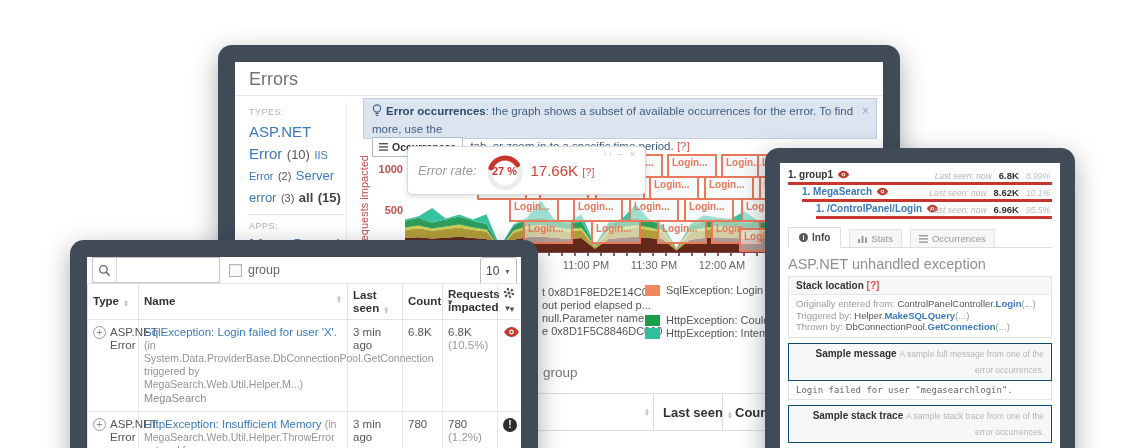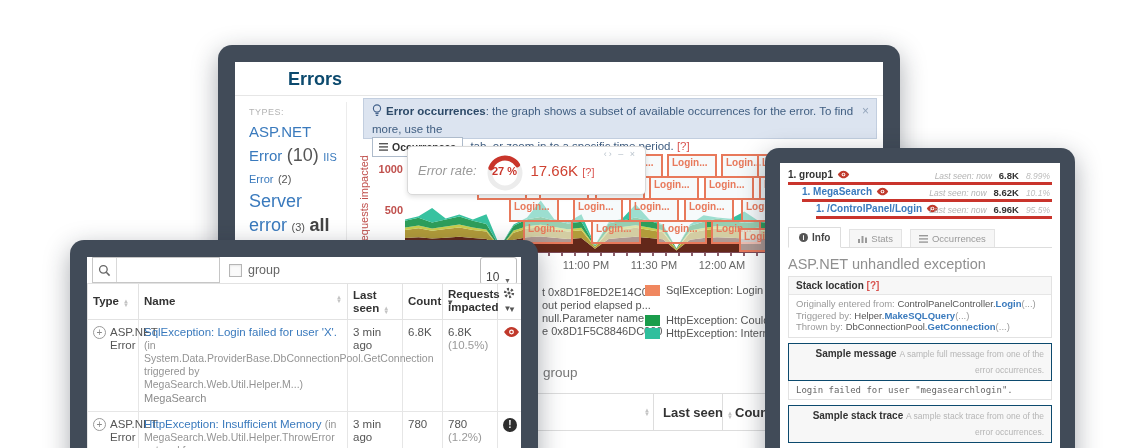--- a/index.html
+++ b/index.html
@@ -11,29 +11,29 @@
   .panel { position:absolute; background:#414b58; border-radius:14px;
     box-shadow:0 8px 26px rgba(25,35,48,.38); }
   .panel-content { position:absolute; left:17px; top:17px; right:17px; bottom:17px;
     background:#fff; overflow:hidden; }
   .panel-center { left:218px; top:45px; width:682px; height:460px; z-index:1; }
   .panel-left   { left:70px;  top:240px; width:468px; height:290px; z-index:2; }
   .panel-right  { left:765px; top:148px; width:310px; height:330px; z-index:3; }
   .panel-right .panel-content { left:15px; top:15px; right:15px; }
 
   
-  .page-title { position:absolute; left:14px; top:7px; font-size:18px; font-weight:bold; color:#0c4a6e;margin-left:39px; }
+  .page-title { position:absolute; left:14px; top:7px; font-size:18px; font-weight:normal; color:#737373; }
   .title-sep { position:absolute; left:0; right:0; top:33px; border-top:1px solid #e6e6e6; }
 
   .sidebar { position:absolute; left:14px; top:44px; width:95px; line-height:1.35; }
   .side-cap { font-size:9px; color:#b3b3b3; letter-spacing:.5px; margin-bottom:3px; }
   .side-hr { border-top:1px solid #e2e2e2; margin:6px 0 5px; }
   .lnk { color:#3a7abd; }
   .cnt { color:#555; }
-  .sz17{font-size:17px;} .sz15{font-size:15px;} .sz13{font-size:18px;text-align:right;} .sz11{font-size:11px;} .sz10{font-size:10px;}
+  .sz17{font-size:17px;} .sz15{font-size:15px;} .sz13{font-size:13px;text-align:right;} .sz11{font-size:11px;} .sz10{font-size:10px;}
   .side-all { font-weight:bold; color:#444; }
   .side-vline { position:absolute; left:111px; top:40px; bottom:0; width:1px; background:#ececec; }
 
   .notice { position:absolute; left:128px; top:36px; width:514px; height:41px;
     background:#dce4f0; border:1px solid #c2cedf; color:#41608а; padding:4px 22px 4px 8px;
     font-size:11.5px; color:#3f5d80; line-height:16px; }
   .notice b { color:#2d4a68; }
   .notice .close { position:absolute; right:7px; top:4px; color:#94a5bb; font-size:12px; cursor:pointer; }
   .occ-btn { display:inline-flex; align-items:center; gap:4px; background:#fff; border:1px solid #aebbcb;
     font-size:10.5px; font-weight:bold; color:#333; padding:1px 6px; margin-right:4px; vertical-align:middle; }
@@ -86,21 +86,21 @@
 
   
   .toolbar { position:absolute; left:0; top:0; right:0; height:26px; }
   .searchbox { position:absolute; left:5px; top:0; width:128px; height:26px; border:1px solid #c6c6c6;
     display:flex; background:#fff; }
   .search-icon-cell { width:24px; border-right:1px solid #d9d9d9; display:flex; align-items:center; justify-content:center; }
   .searchbox input { flex:1; border:0; outline:none; font-size:12px; padding:0 5px; width:90px; }
   .tb-check { position:absolute; left:142px; top:6px; display:flex; align-items:center; }
   .tb-check .lbl { margin-left:6px; font-size:12.5px; color:#666; }
   .pagesize { position:absolute; right:4px; top:0; width:37px; height:28px; border:1px solid #bbb; border-radius:3px;
-    display:flex; align-items:flex-end; justify-content:space-between; padding:0 5px; font-size:12px; color:#444; background:#fff; }
+    display:flex; align-items:center; justify-content:space-between; padding:0 5px; font-size:12px; color:#444; background:#fff; }
   .pagesize .dd { font-size:7px; color:#666; }
 
   table.errtbl { position:absolute; left:0; top:26px; width:434px; border-collapse:collapse;
     border:1px solid #ddd; table-layout:fixed; }
   .errtbl th { border:1px solid #e2e2e2; font-size:11.5px; font-weight:bold; color:#333; text-align:left;
     padding:3px 5px; height:30px; line-height:13px; vertical-align:middle; background:#fff; }
   .errtbl td { border:1px solid #e6e6e6; font-size:11.5px; color:#555; vertical-align:top; padding:6px 5px; line-height:13px; }
   .errtbl .r1 td, .errtbl .r2 td { height:59px; }
   .expander { display:inline-block; width:13px; height:13px; border:1px solid #9a9a9a; border-radius:50%;
     color:#888; font-size:10px; line-height:11px; text-align:center; flex:0 0 auto; margin-right:4px; }

